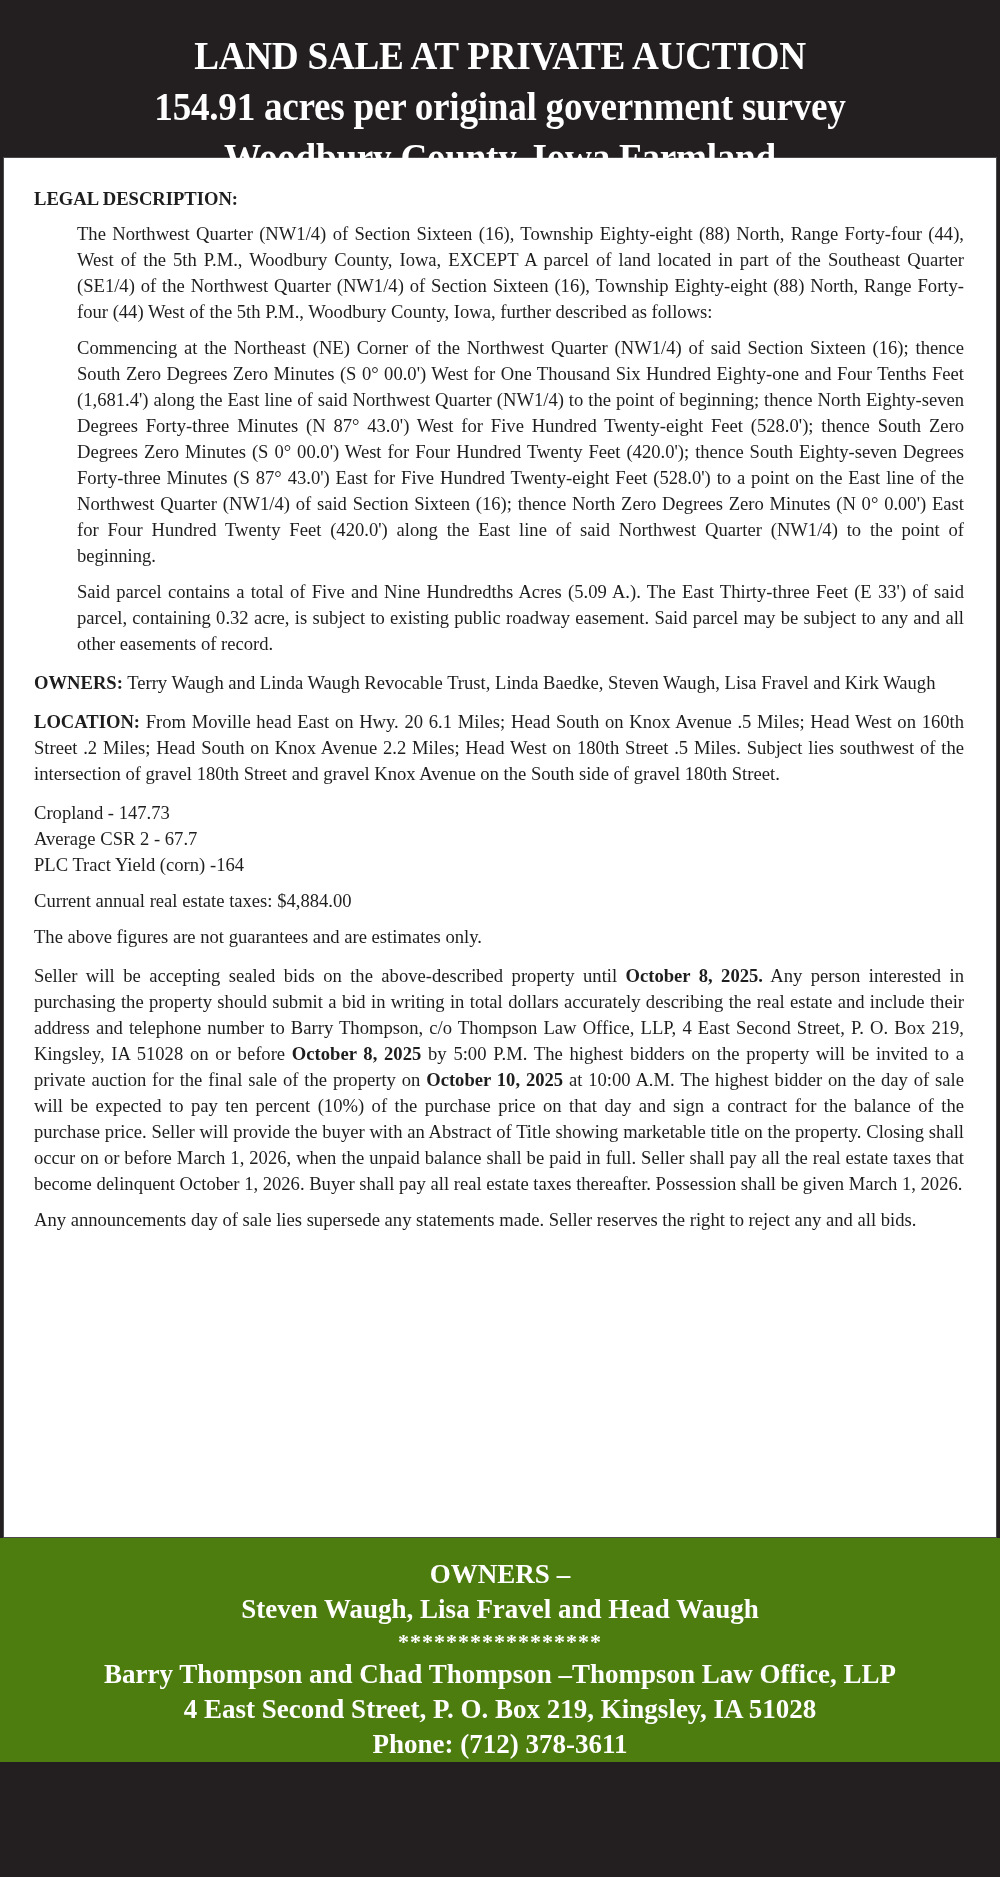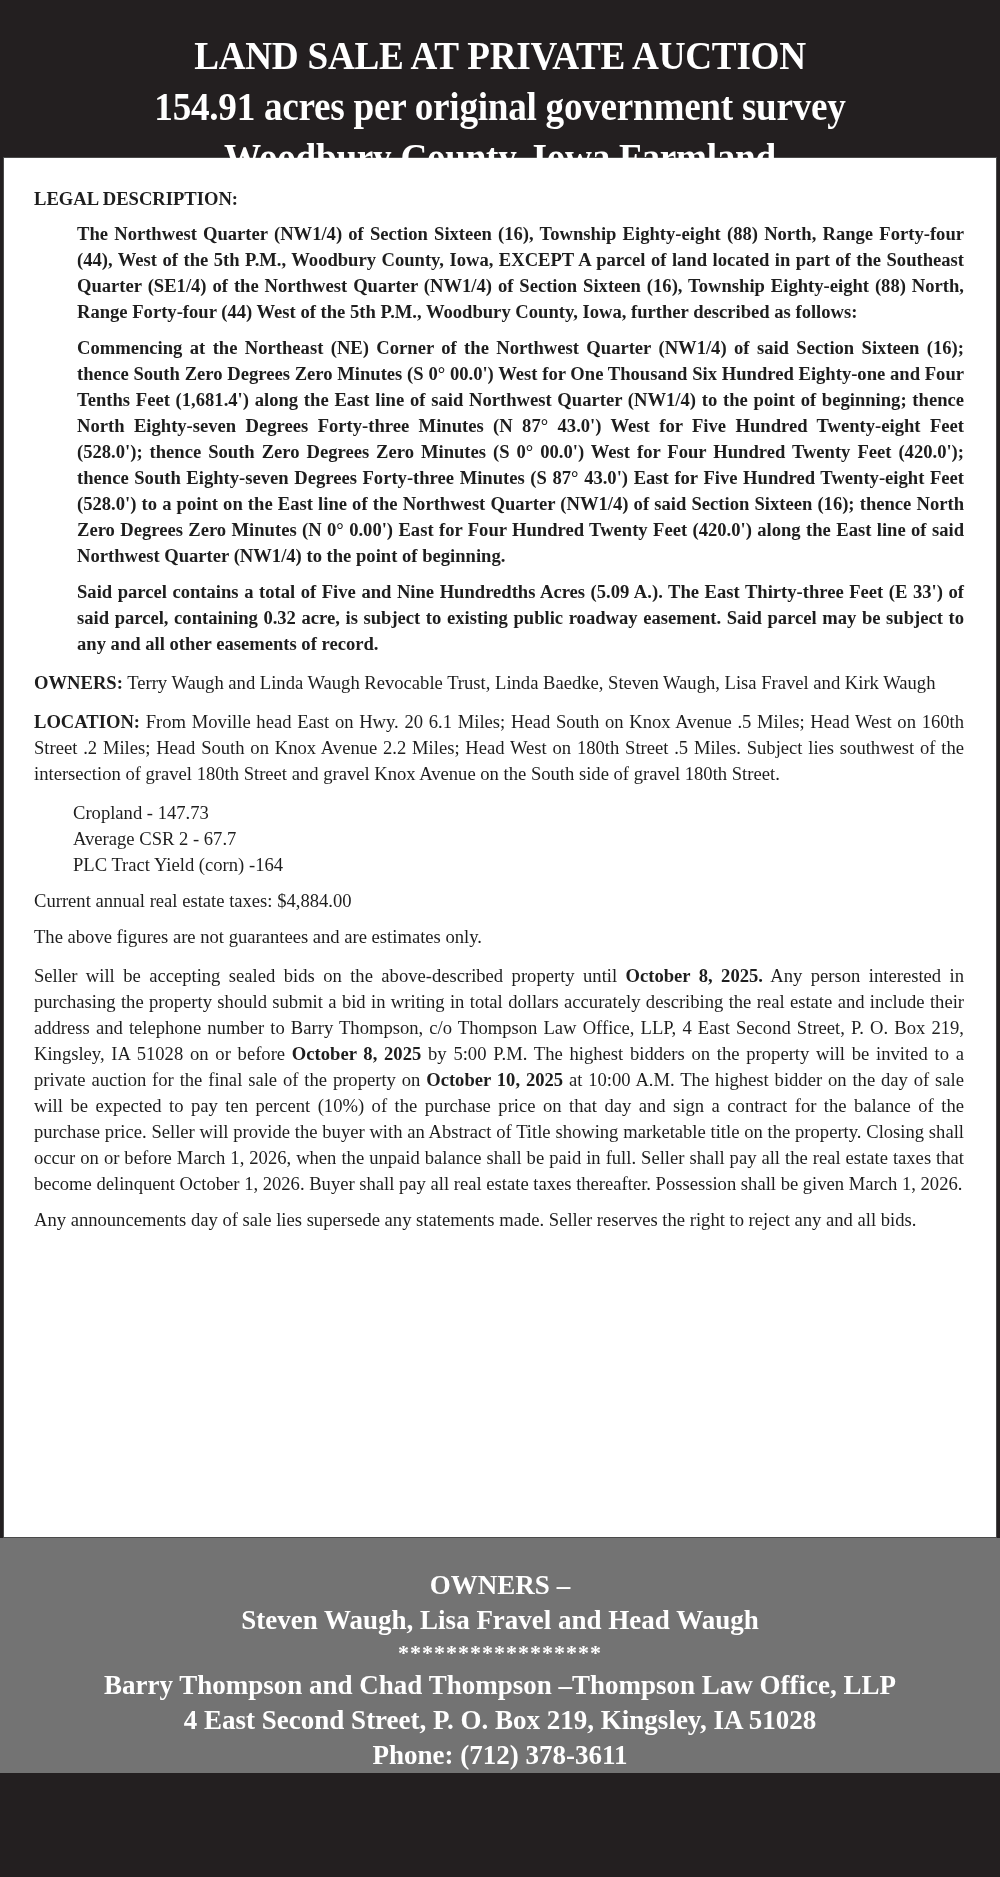--- a/index.html
+++ b/index.html
@@ -34,30 +34,30 @@
     border: 1px solid #4a4a4a;
     height: 1381px;
     box-sizing: border-box;
     padding: 28px 32px 0 30px;
     font-size: 18.6px;
     line-height: 26px;
     color: #1e1e1e;
   }
   .content p { margin: 0; text-align: justify; }
   .heading { font-weight: bold; margin-bottom: 9px !important; }
-  .indent { padding-left: 43px; font-weight: bold; }
+  .indent { padding-left: 43px; }
   .gap { margin-top: 10px !important; }
   .gap-lg { margin-top: 13px !important; }
   .b { font-weight: bold; }
   .stats p { text-align: left; }
   .footer {
-    background: #737373;
+    background: #4d7c0f;
     color: #ffffff;
     text-align: center;
-    padding-top: 30px;
+    padding-top: 19px;
     font-weight: bold;
     font-size: 27px;
     line-height: 35px;
   }
   .footer .line { white-space: nowrap; }
   .footer .stars { font-size: 22px; line-height: 30px; letter-spacing: 1px; }
 </style>
 </head>
 <body>
 
@@ -70,21 +70,21 @@
 <div class="content">
   <p class="heading">LEGAL DESCRIPTION:</p>
   <p class="indent">The Northwest Quarter (NW1/4) of Section Sixteen (16), Township Eighty-eight (88) North, Range Forty-four (44), West of the 5th P.M., Woodbury County, Iowa, EXCEPT A parcel of land located in part of the Southeast Quarter (SE1/4) of the Northwest Quarter (NW1/4) of Section Sixteen (16), Township Eighty-eight (88) North, Range Forty-four (44) West of the 5th P.M., Woodbury County, Iowa, further described as follows:</p>
   <p class="indent gap">Commencing at the Northeast (NE) Corner of the Northwest Quarter (NW1/4) of said Section Sixteen (16); thence South Zero Degrees Zero Minutes (S 0° 00.0') West for One Thousand Six Hundred Eighty-one and Four Tenths Feet (1,681.4') along the East line of said Northwest Quarter (NW1/4) to the point of beginning; thence North Eighty-seven Degrees Forty-three Minutes (N 87° 43.0') West for Five Hundred Twenty-eight Feet (528.0'); thence South Zero Degrees Zero Minutes (S 0° 00.0') West for Four Hundred Twenty Feet (420.0'); thence South Eighty-seven Degrees Forty-three Minutes (S 87° 43.0') East for Five Hundred Twenty-eight Feet (528.0') to a point on the East line of the Northwest Quarter (NW1/4) of said Section Sixteen (16); thence North Zero Degrees Zero Minutes (N 0° 0.00') East for Four Hundred Twenty Feet (420.0') along the East line of said Northwest Quarter (NW1/4) to the point of beginning.</p>
   <p class="indent gap">Said parcel contains a total of Five and Nine Hundredths Acres (5.09 A.).  The East Thirty-three Feet (E 33') of said parcel, containing 0.32 acre, is subject to existing public roadway easement.  Said parcel may be subject to any and all other easements of record.</p>
 
   <p class="gap-lg"><span class="b">OWNERS:</span><span> Terry Waugh and Linda Waugh Revocable Trust, Linda Baedke, Steven Waugh, Lisa Fravel and Kirk Waugh</span></p>
 
   <p class="gap-lg"><span class="b">LOCATION:</span><span> From Moville head East on Hwy. 20 6.1 Miles; Head South on Knox Avenue .5 Miles; Head West on 160th Street .2 Miles; Head South on Knox Avenue 2.2 Miles; Head West on 180th Street .5 Miles. Subject lies southwest of the intersection of gravel 180th Street and gravel Knox Avenue on the South side of gravel 180th Street.</span></p>
 
-  <div class="stats gap-lg" style="margin-top:13px;margin-left:39px;">
+  <div class="stats gap-lg" style="margin-top:13px;">
     <p>Cropland - 147.73</p>
     <p>Average CSR 2 - 67.7</p>
     <p>PLC Tract Yield (corn) -164</p>
   </div>
 
   <p class="gap">Current annual real estate taxes:  $4,884.00</p>
   <p class="gap">The above figures are not guarantees and are estimates only.</p>
 
   <p class="gap-lg"><span>Seller will be accepting sealed bids on the above-described property until </span><span class="b">October 8, 2025.</span><span> Any person interested in purchasing the property should submit a bid in writing in total dollars accurately describing the real estate and include their address and telephone number to Barry Thompson, c/o Thompson Law Office, LLP, 4 East Second Street, P. O. Box 219, Kingsley, IA 51028 on or before </span><span class="b">October 8, 2025</span><span> by 5:00 P.M. The highest bidders on the property will be invited to a private auction for the final sale of the property on </span><span class="b">October 10, 2025</span><span> at 10:00 A.M.  The highest bidder on the day of sale will be expected to pay ten percent (10%) of the purchase price on that day and sign a contract for the balance of the purchase price.  Seller will provide the buyer with an Abstract of Title showing marketable title on the property.  Closing shall occur on or before March 1, 2026, when the unpaid balance shall be paid in full.  Seller shall pay all the real estate taxes that become delinquent October 1, 2026.  Buyer shall pay all real estate taxes thereafter. Possession shall be given March 1, 2026.</span></p>
 

